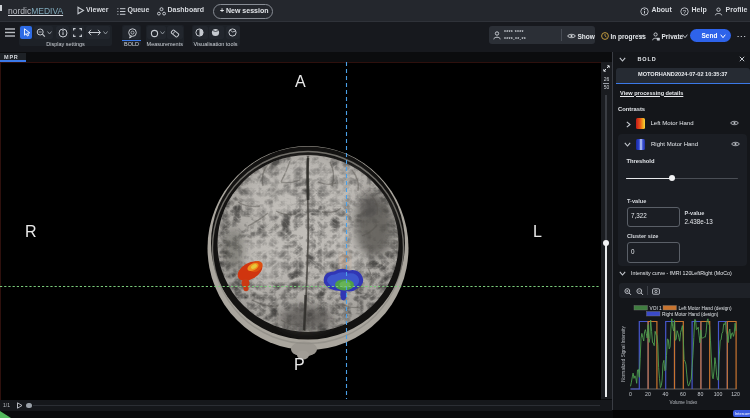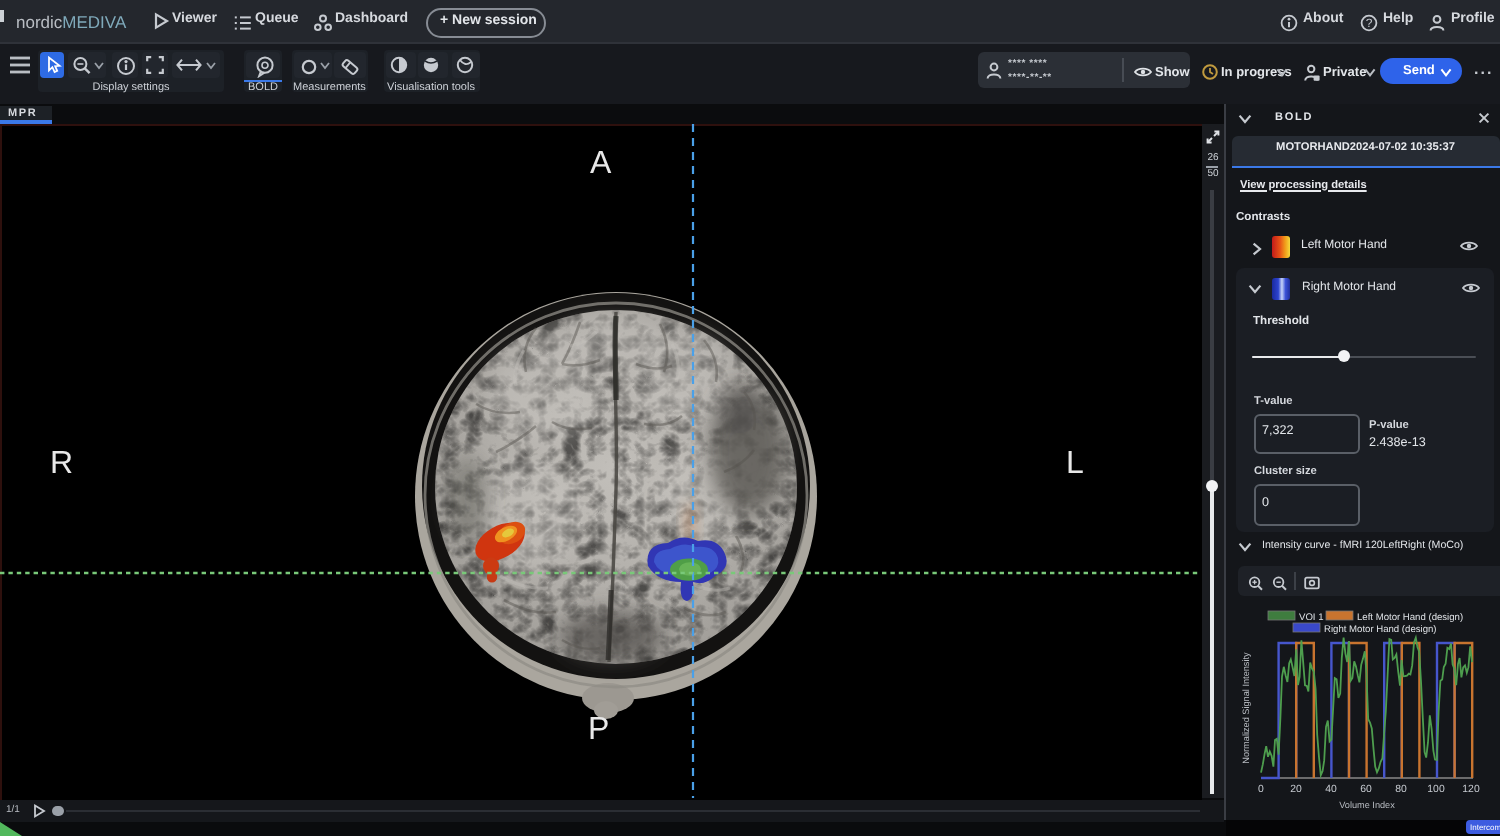--- a/index.html
+++ b/index.html
@@ -4,21 +4,21 @@
 <style>
   html,body{margin:0;padding:0;}
   body{width:750px;height:418px;background:#0a0b0d;font-family:"Liberation Sans",sans-serif;position:relative;overflow:hidden;color:#d6d9de;}
   .abs{position:absolute;}
 </style>
 </head>
 <body>
 
 <div class="abs" style="left:0;top:0;width:750px;height:21px;background:#24272d;border-bottom:1px solid #2f3239;"></div>
 <div class="abs" style="left:0;top:5px;width:2px;height:6px;background:#cdd1d6;"></div>
-<div class="abs" style="left:8px;top:5.5px;font-size:8.5px;letter-spacing:0;"><span style="color:#b9bdc3;">nordic</span><span style="color:#7fa9ba;">MEDIVA</span></div>
+<div class="abs" style="left:8px;top:5.5px;font-size:8.5px;letter-spacing:0;text-decoration:underline;"><span style="color:#b9bdc3;">nordic</span><span style="color:#7fa9ba;">MEDIVA</span></div>
 
 <div class="abs" style="left:76px;top:6px;width:40px;height:10px;">
   <svg class="abs" style="left:0;top:0;" width="9" height="9" viewBox="0 0 9 9">
       <path d="M2 1.2 L7.5 4.5 L2 7.8 Z" fill="none" stroke="#c6cad0" stroke-width="1.1"></path>
     </svg>
   <span class="abs" style="left:10px;top:0px;font-size:7px;font-weight:bold;color:#d6d9de;">Viewer</span>
 </div>
 <div class="abs" style="left:117px;top:6px;">
   <svg class="abs" style="left:0;top:0.5px;" width="9" height="9" viewBox="0 0 9 9">
       <g stroke="#c6cad0" stroke-width="1">

